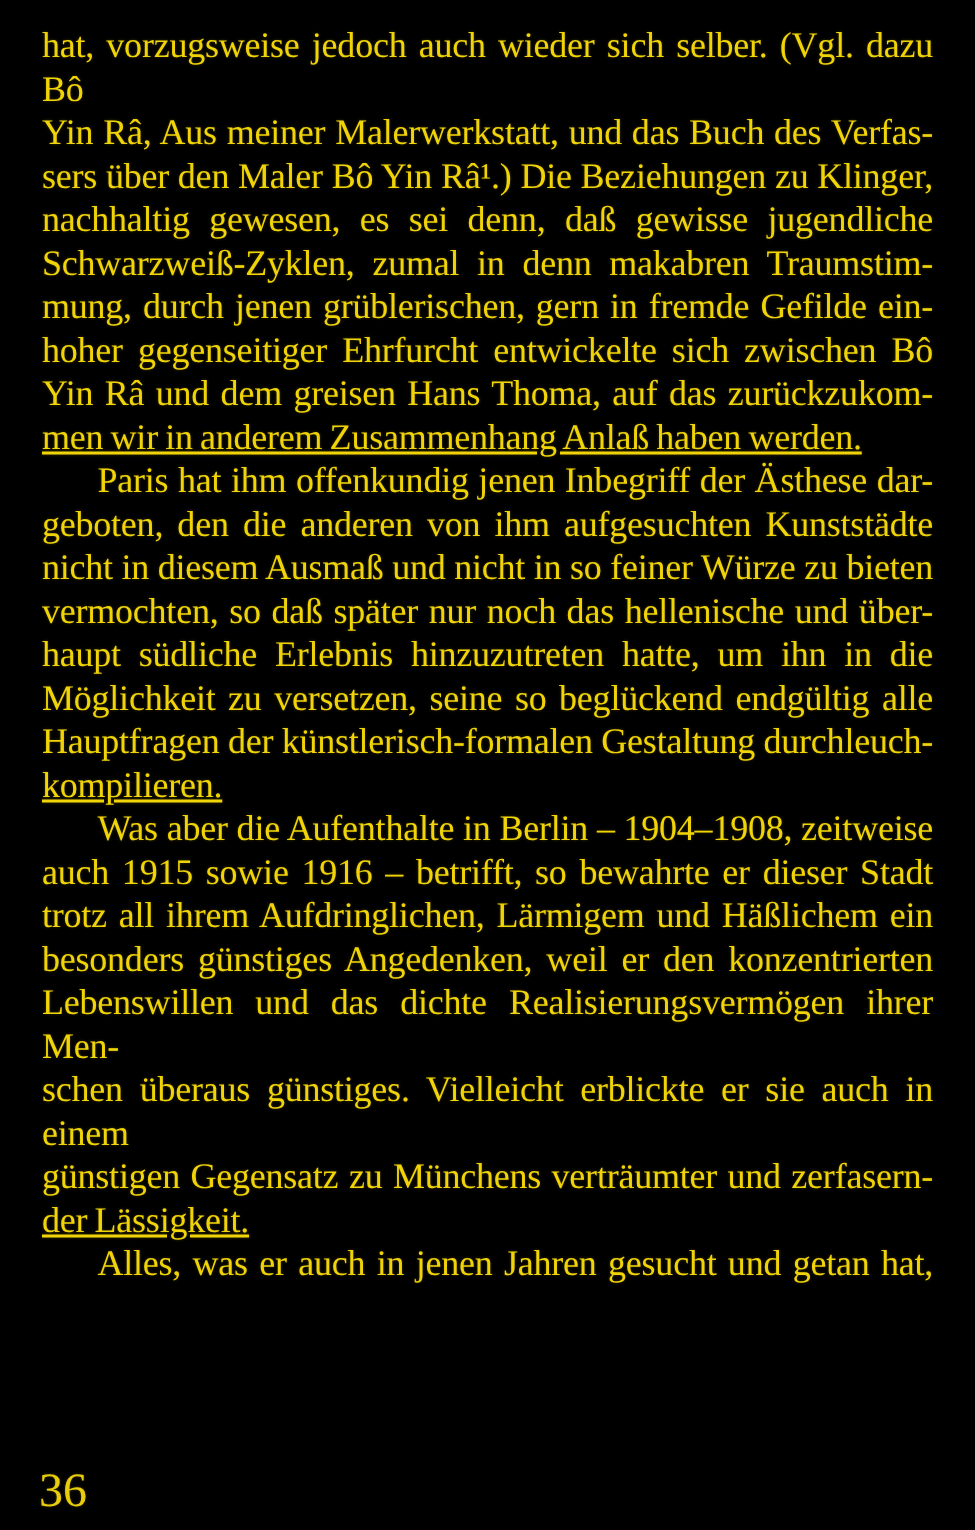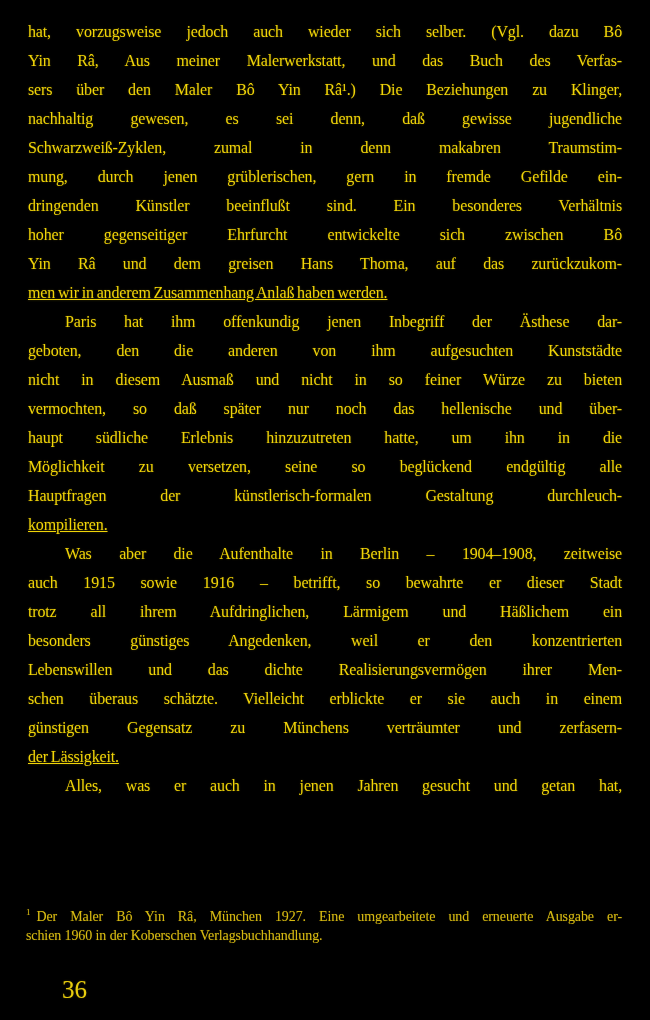--- a/index.html
+++ b/index.html
@@ -14,21 +14,21 @@
     background: #000000;
     overflow: hidden;
     font-family: "Liberation Serif", "DejaVu Serif", serif;
   }
   .text-block {
     position: absolute;
     top: 17px;
     left: 28px;
     width: 594px;
     color: #f0d408;
-    font-size: 16px;
+    font-size: 24px;
     line-height: 29px;
     letter-spacing: -0.15px;
     word-spacing: -1px;
     text-shadow: 0 0 2px rgba(230, 200, 0, 0.28);
   }
   .paragraph { margin: 0; }
   .line {
     text-align: justify;
     text-align-last: justify;
   }
@@ -52,70 +52,62 @@
   sup.fn-marker {
     font-size: 9px;
     margin-right: 6px;
   }
   .page-number {
     position: absolute;
     left: 26px;
     top: 977px;
     line-height: 1;
     color: #e8cd0e;
-    font-size: 25px;
+    font-size: 32px;
     text-shadow: 0 0 2px rgba(230, 200, 0, 0.28);
-    margin-left: 36px;
   }
 </style>
 </head>
 <body>
 
 <div class="page">
 
   <div class="text-block" id="body-text">
       <div class="paragraph">
         <div class="line">hat, vorzugsweise jedoch auch wieder sich selber. (Vgl. dazu Bô</div>
         <div class="line">Yin Râ, Aus meiner Malerwerkstatt, und das Buch des Verfas-</div>
         <div class="line">sers über den Maler Bô Yin Râ¹.) Die Beziehungen zu Klinger,</div>
         <div class="line">nachhaltig gewesen, es sei denn, daß gewisse jugendliche</div>
         <div class="line">Schwarzweiß-Zyklen, zumal in denn makabren Traumstim-</div>
         <div class="line">mung, durch jenen grüblerischen, gern in fremde Gefilde ein-</div>
-        <div class="line">dringenden Künstler beeinflußt sind. Ein besonderes Verhältnis</div>
         <div class="line">hoher gegenseitiger Ehrfurcht entwickelte sich zwischen Bô</div>
         <div class="line">Yin Râ und dem greisen Hans Thoma, auf das zurückzukom-</div>
         <div class="line end">men wir in anderem Zusammenhang Anlaß haben werden.</div>
       </div>
       <div class="paragraph">
         <div class="line indent">Paris hat ihm offenkundig jenen Inbegriff der Ästhese dar-</div>
         <div class="line">geboten, den die anderen von ihm aufgesuchten Kunststädte</div>
         <div class="line">nicht in diesem Ausmaß und nicht in so feiner Würze zu bieten</div>
         <div class="line">vermochten, so daß später nur noch das hellenische und über-</div>
         <div class="line">haupt südliche Erlebnis hinzuzutreten hatte, um ihn in die</div>
         <div class="line">Möglichkeit zu versetzen, seine so beglückend endgültig alle</div>
         <div class="line">Hauptfragen der künstlerisch-formalen Gestaltung durchleuch-</div>
         <div class="line end">kompilieren.</div>
       </div>
       <div class="paragraph">
         <div class="line indent">Was aber die Aufenthalte in Berlin – 1904–1908, zeitweise</div>
         <div class="line">auch 1915 sowie 1916 – betrifft, so bewahrte er dieser Stadt</div>
         <div class="line">trotz all ihrem Aufdringlichen, Lärmigem und Häßlichem ein</div>
         <div class="line">besonders günstiges Angedenken, weil er den konzentrierten</div>
         <div class="line">Lebenswillen und das dichte Realisierungsvermögen ihrer Men-</div>
-        <div class="line">schen überaus schätzte. Vielleicht erblickte er sie auch in einem</div>
+        <div class="line">schen überaus günstiges. Vielleicht erblickte er sie auch in einem</div>
         <div class="line">günstigen Gegensatz zu Münchens verträumter und zerfasern-</div>
         <div class="line end">der Lässigkeit.</div>
       </div>
       <div class="paragraph">
         <div class="line indent">Alles, was er auch in jenen Jahren gesucht und getan hat,</div>
       </div>
     </div>
 
-  <div class="footnote">
-    <div class="fn-line full">
-      <sup class="fn-marker">1</sup><span>Der Maler Bô Yin Râ, München 1927. Eine umgearbeitete und erneuerte Ausgabe er-</span>
-    </div>
-    <div class="fn-line">schien 1960 in der Koberschen Verlagsbuchhandlung.</div>
-  </div>
 
   <div class="page-number">36</div>
 
 </div>
 
 </body></html>

